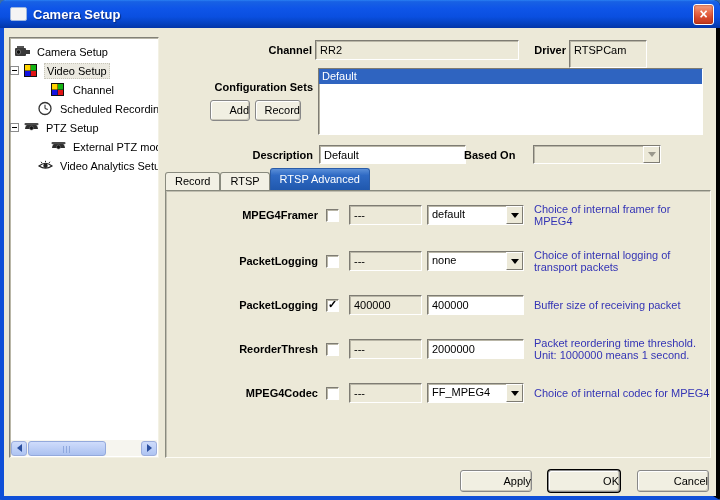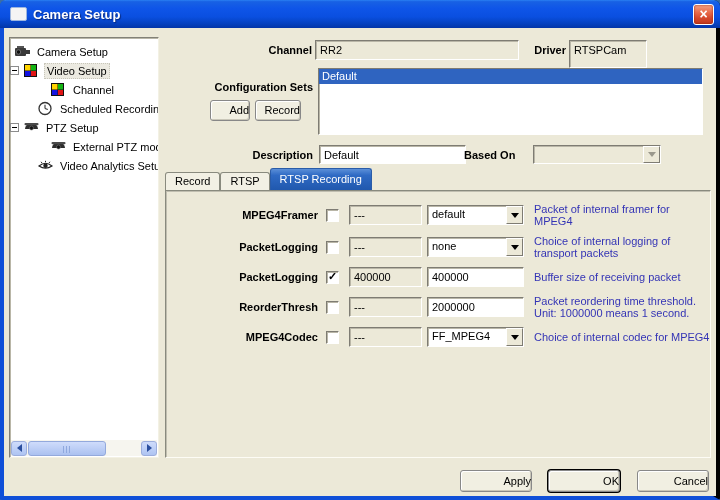--- a/index.html
+++ b/index.html
@@ -79,21 +79,21 @@
 
   
   .tabs { position:absolute; left:161px; top:140px; height:22px; display:flex; align-items:flex-end; }
   .tab { height:18px; padding:2px 9px; background:#f2f0e4; border:1px solid #898a7e; border-bottom:none;
          border-radius:3px 3px 0 0; margin-right:0; color:#000; cursor:pointer; }
   .tab.active { height:22px; padding-top:4px; background:linear-gradient(to bottom,#5b8fd8 0%,#2f6ac4 30%,#2058ae 100%);
                 color:#fff; border-color:#2a5ca8; position:relative; z-index:2; }
 
   .tab-panel { position:absolute; left:161px; top:162px; width:546px; height:268px; background:#ece9d8;
                border:1px solid; border-color:#898a7e #fdfcf5 #fdfcf5 #898a7e; box-shadow:inset 1px 1px 0 #c0beb0;
-               padding:12px 0 0 34px; display:flex; flex-direction:column; gap:8px; }
+               padding:12px 0 0 34px; display:flex; flex-direction:column; gap:22px; }
 
   
   .form-row { display:flex; align-items:center; min-height:20px; }
   .frm-label { width:118px; text-align:right; font-weight:bold; flex:0 0 118px; }
   .chk { width:13px; height:13px; background:#fff; margin-left:8px; flex:0 0 13px;
          border:1px solid; border-color:#7e7c73 #fff #fff #7e7c73; box-shadow:inset 1px 1px 0 #b9b6a7;
          display:flex; align-items:center; justify-content:center; cursor:pointer; }
   .chkmark { font-size:11px; font-weight:bold; line-height:11px; color:#21a121; color:#000; margin-top:-2px; }
   .frm-locked { width:73px; height:20px; margin-left:10px; flex:0 0 73px; line-height:15px; }
   .frm-control { width:97px; height:20px; margin-left:5px; flex:0 0 97px; line-height:15px; }
@@ -229,38 +229,38 @@
     <span class="combo combo-disabled sunken">
       <span class="combo-text"></span>
       <span class="combo-btn">
           <span class="tri-down"></span>
         </span>
     </span>
 
     <div class="tabs">
       <span class="tab">Record</span>
       <span class="tab">RTSP</span>
-      <span class="tab active">RTSP Recording</span>
+      <span class="tab active">RTSP Advanced</span>
     </div>
 
     <div class="tab-panel">
 
       <div class="form-row">
         <span class="frm-label">MPEG4Framer</span>
         <span class="chk">
             <span class="chkmark"></span>
           </span>
         <span class="frm-locked sunken locked">---</span>
         <span class="combo frm-combo sunken">
           <span class="combo-text">default</span>
           <span class="combo-btn">
               <span class="tri-down"></span>
             </span>
         </span>
-        <span class="frm-desc">Packet of internal framer for MPEG4</span>
+        <span class="frm-desc">Choice of internal framer for MPEG4</span>
       </div>
 
       <div class="form-row">
         <span class="frm-label">PacketLogging</span>
         <span class="chk">
             <span class="chkmark"></span>
           </span>
         <span class="frm-locked sunken locked">---</span>
         <span class="combo frm-combo sunken">
           <span class="combo-text">none</span>

